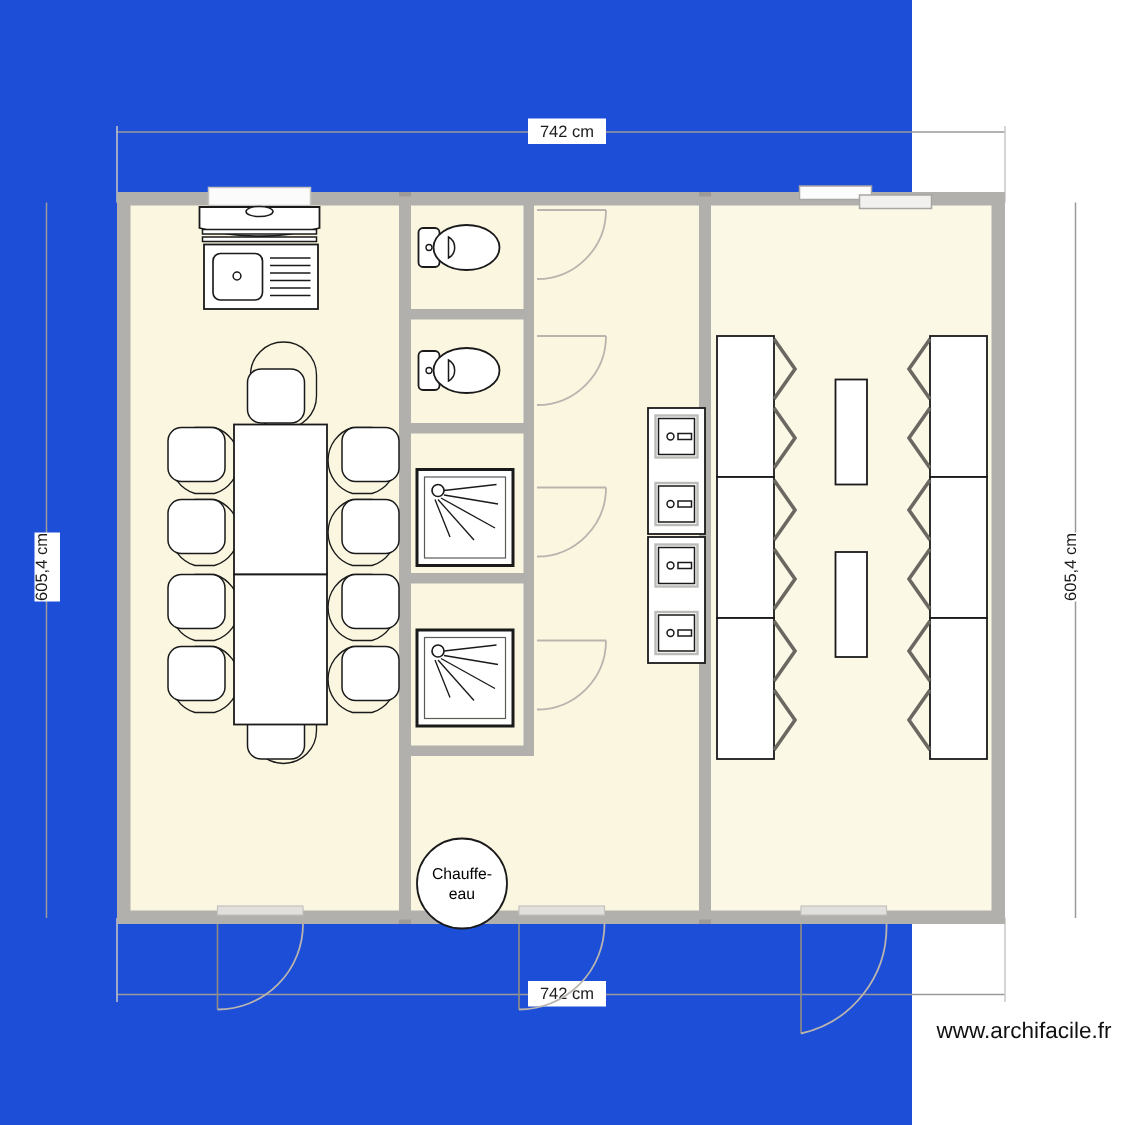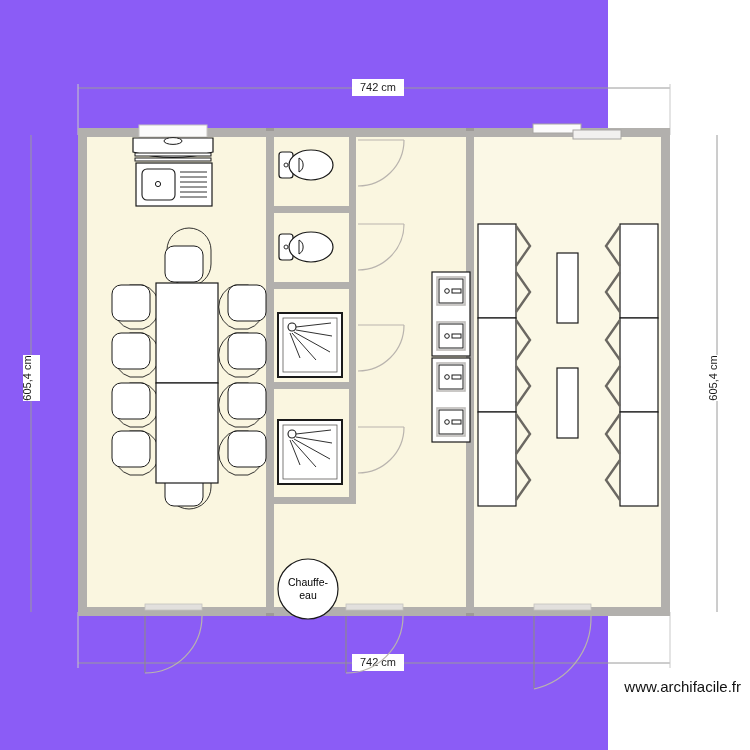--- a/index.html
+++ b/index.html
@@ -1,18 +1,18 @@
 <!DOCTYPE html>
 <html><head>
 <meta charset="utf-8">
 <style>
   html,body{margin:0;padding:0;background:#ffffff;}
   body{width:750px;height:750px;overflow:hidden;
        font-family:"Liberation Sans","DejaVu Sans",sans-serif;}
-  #stage{position:relative;width:608px;height:750px;background:#8b5cf6;}
+  #stage{position:relative;width:608px;height:750px;background:#1d4ed8;}
   svg{display:block;}
   .dimtext{font-family:"Liberation Sans","DejaVu Sans",sans-serif;font-size:11px;fill:#1b1b1b;}
   .wmtext{font-family:"Liberation Sans","DejaVu Sans",sans-serif;font-size:15px;fill:#111111;}
   .fixlabel{font-family:"Liberation Sans","DejaVu Sans",sans-serif;font-size:10.5px;fill:#000000;}
 </style>
 </head>
 <body>
 
 <div id="stage">
 <svg width="750" height="750" viewBox="0 0 750 750">

